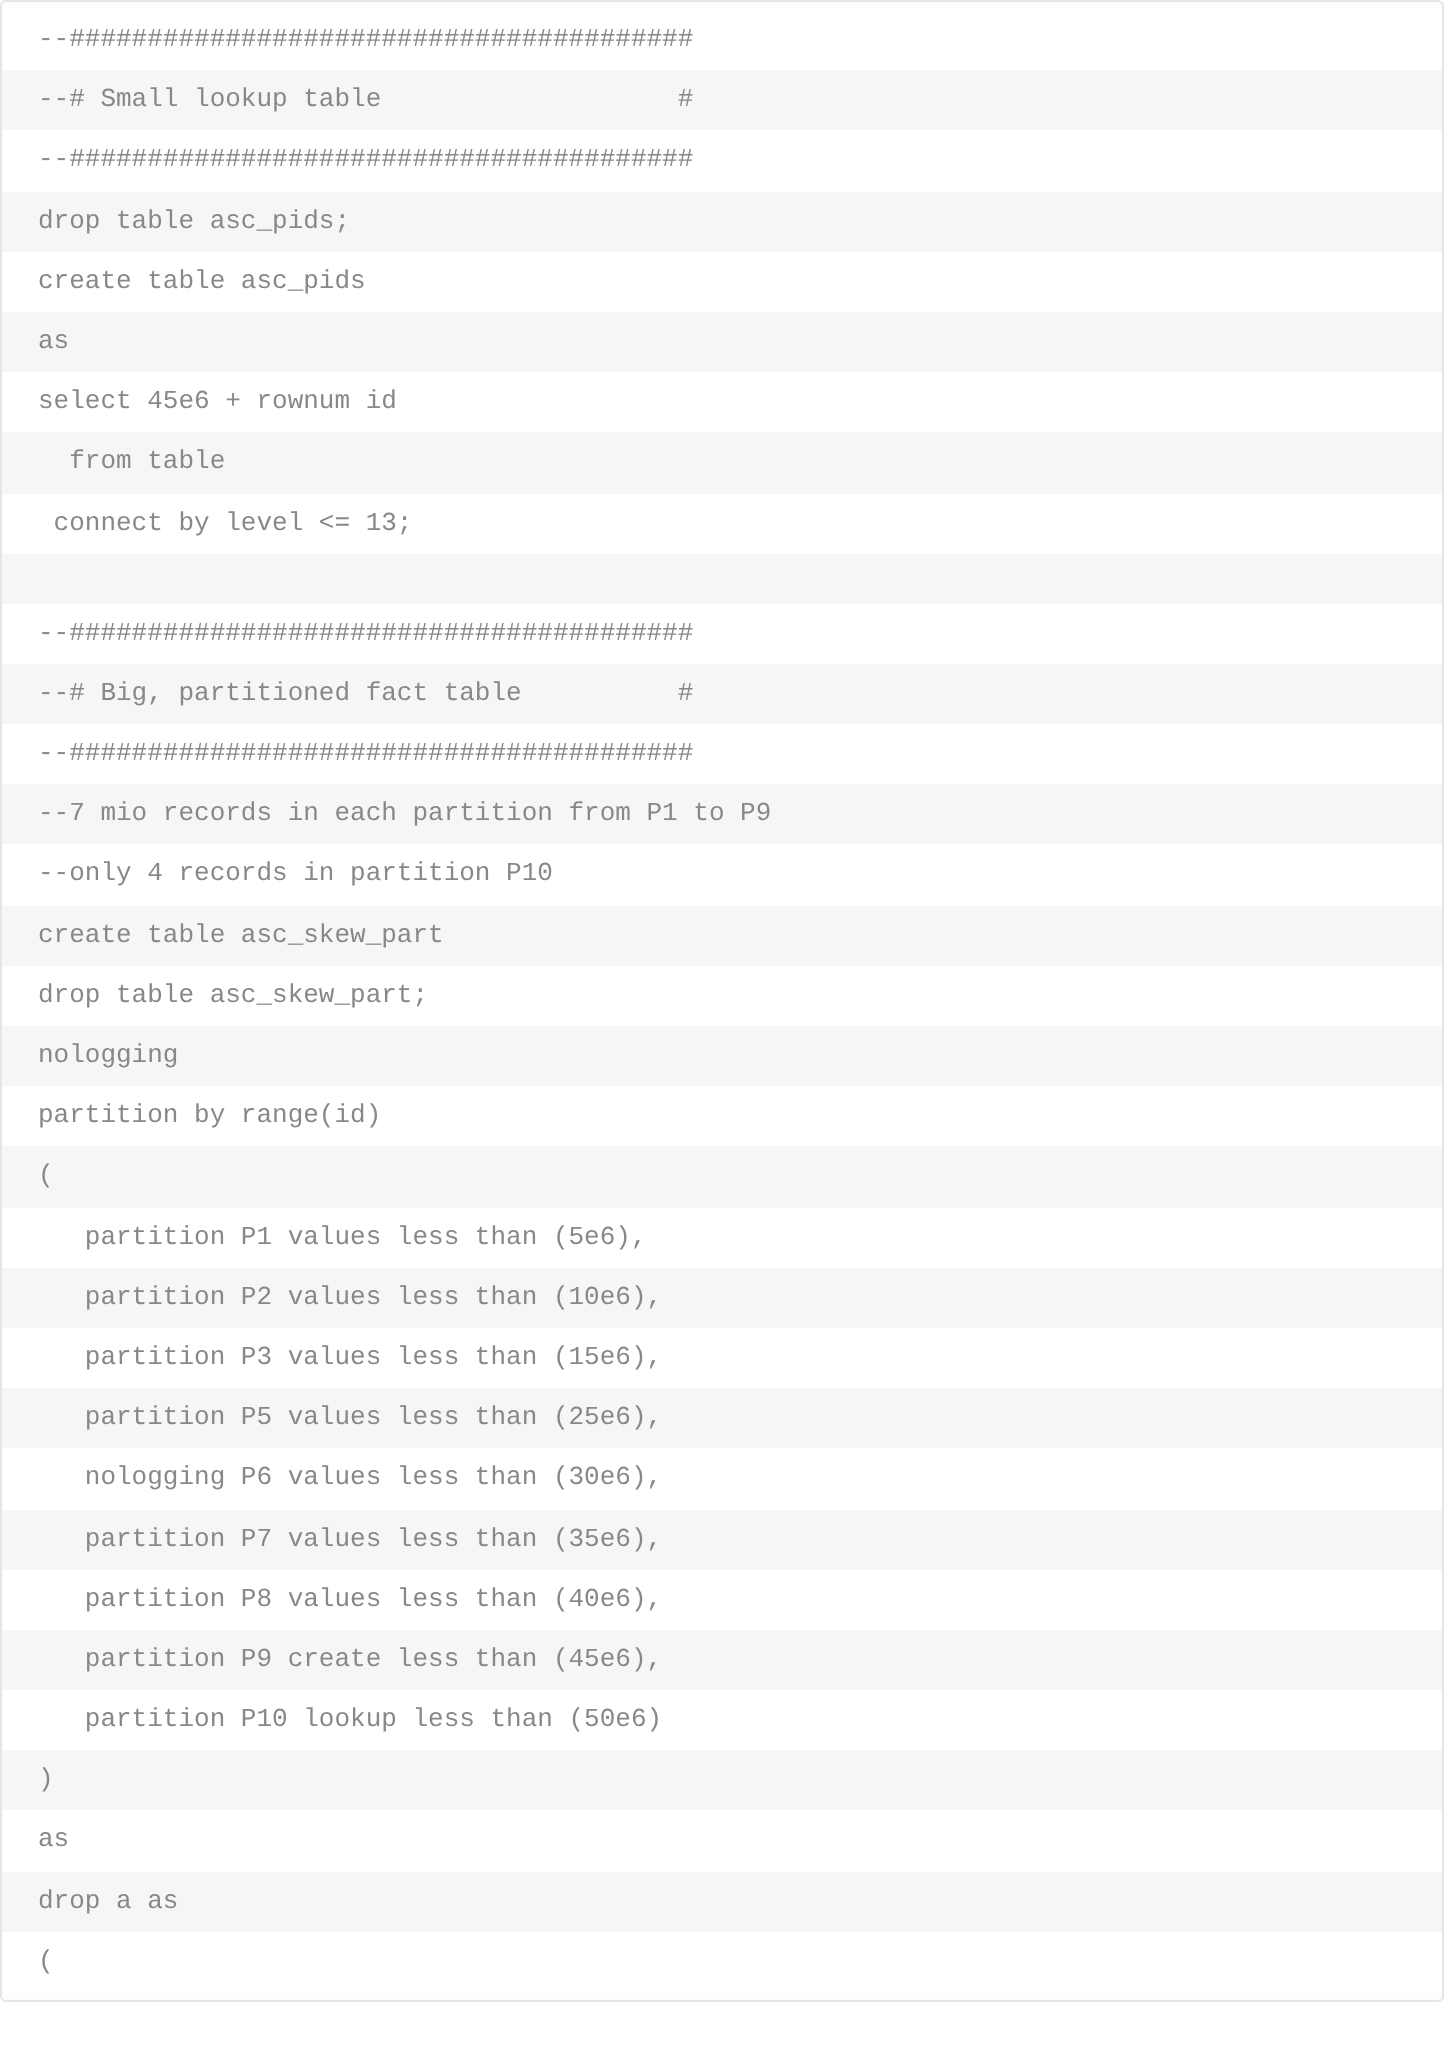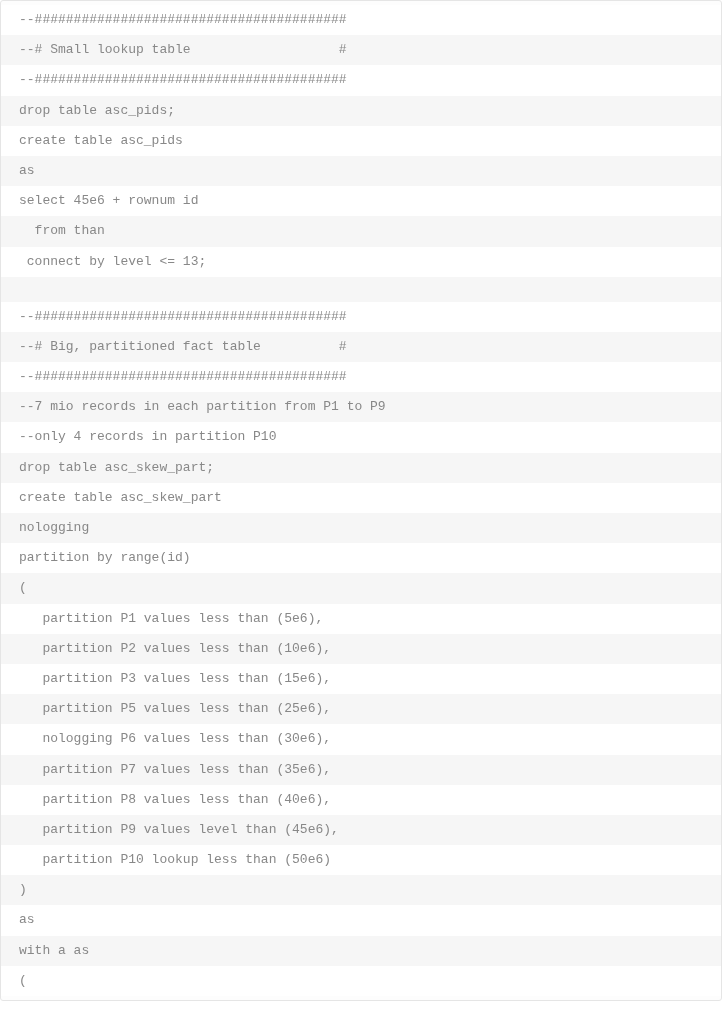--- a/index.html
+++ b/index.html
@@ -41,40 +41,40 @@
 
 <div class="code-container">
   <div class="code-inner">
   <div class="code-line">--########################################</div>
       <div class="code-line">--# Small lookup table                   #</div>
       <div class="code-line">--########################################</div>
       <div class="code-line">drop table asc_pids;</div>
       <div class="code-line">create table asc_pids</div>
       <div class="code-line">as</div>
       <div class="code-line">select 45e6 + rownum id</div>
-      <div class="code-line">  from than</div>
+      <div class="code-line">  from table</div>
       <div class="code-line"> connect by level &lt;= 13;</div>
       <div class="code-line"></div>
       <div class="code-line">--########################################</div>
       <div class="code-line">--# Big, partitioned fact table          #</div>
       <div class="code-line">--########################################</div>
       <div class="code-line">--7 mio records in each partition from P1 to P9</div>
       <div class="code-line">--only 4 records in partition P10</div>
+      <div class="code-line">create table asc_skew_part</div>
       <div class="code-line">drop table asc_skew_part;</div>
-      <div class="code-line">create table asc_skew_part</div>
       <div class="code-line">nologging</div>
       <div class="code-line">partition by range(id)</div>
       <div class="code-line">(</div>
       <div class="code-line">   partition P1 values less than (5e6),</div>
       <div class="code-line">   partition P2 values less than (10e6),</div>
       <div class="code-line">   partition P3 values less than (15e6),</div>
       <div class="code-line">   partition P5 values less than (25e6),</div>
       <div class="code-line">   nologging P6 values less than (30e6),</div>
       <div class="code-line">   partition P7 values less than (35e6),</div>
       <div class="code-line">   partition P8 values less than (40e6),</div>
-      <div class="code-line">   partition P9 values level than (45e6),</div>
+      <div class="code-line">   partition P9 create less than (45e6),</div>
       <div class="code-line">   partition P10 lookup less than (50e6)</div>
       <div class="code-line">)</div>
       <div class="code-line">as</div>
-      <div class="code-line">with a as</div>
+      <div class="code-line">drop a as</div>
       <div class="code-line">(</div>
     </div>
 </div>
 
 </body></html>

